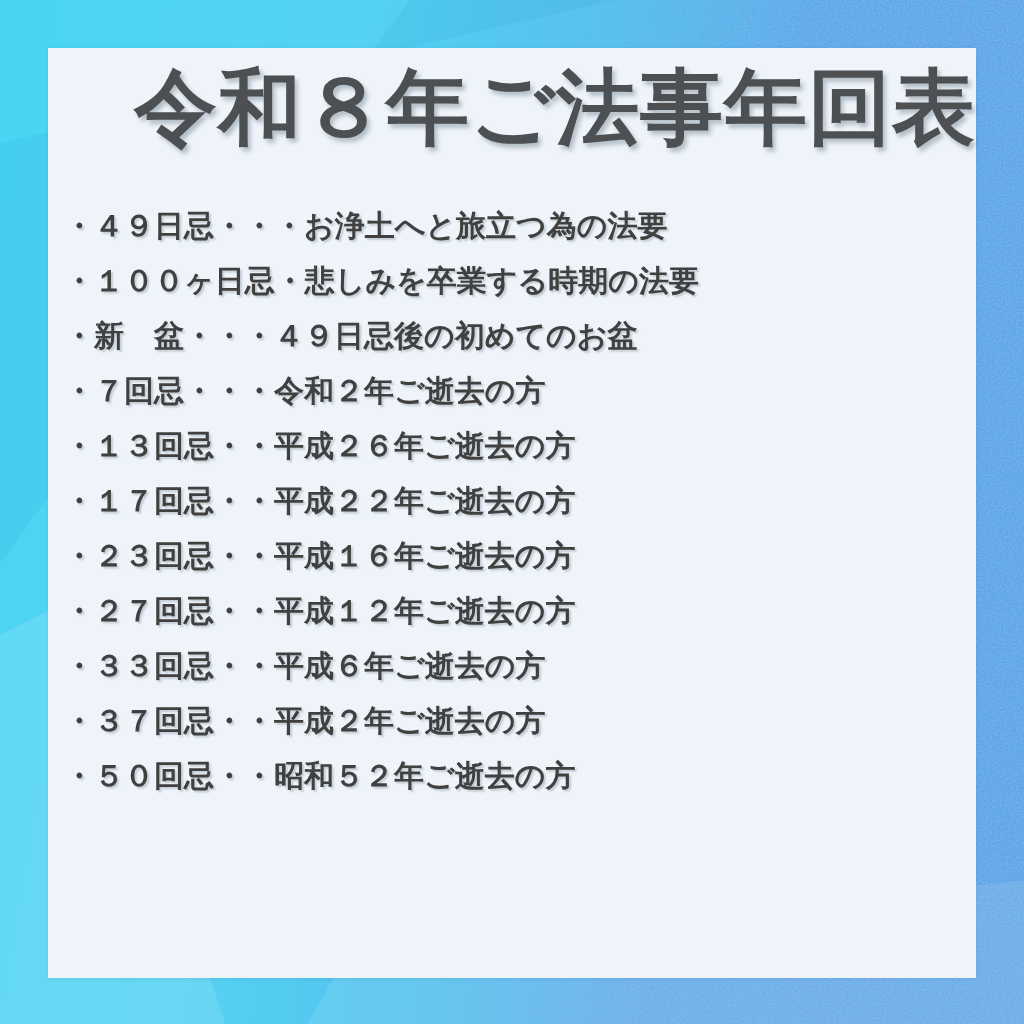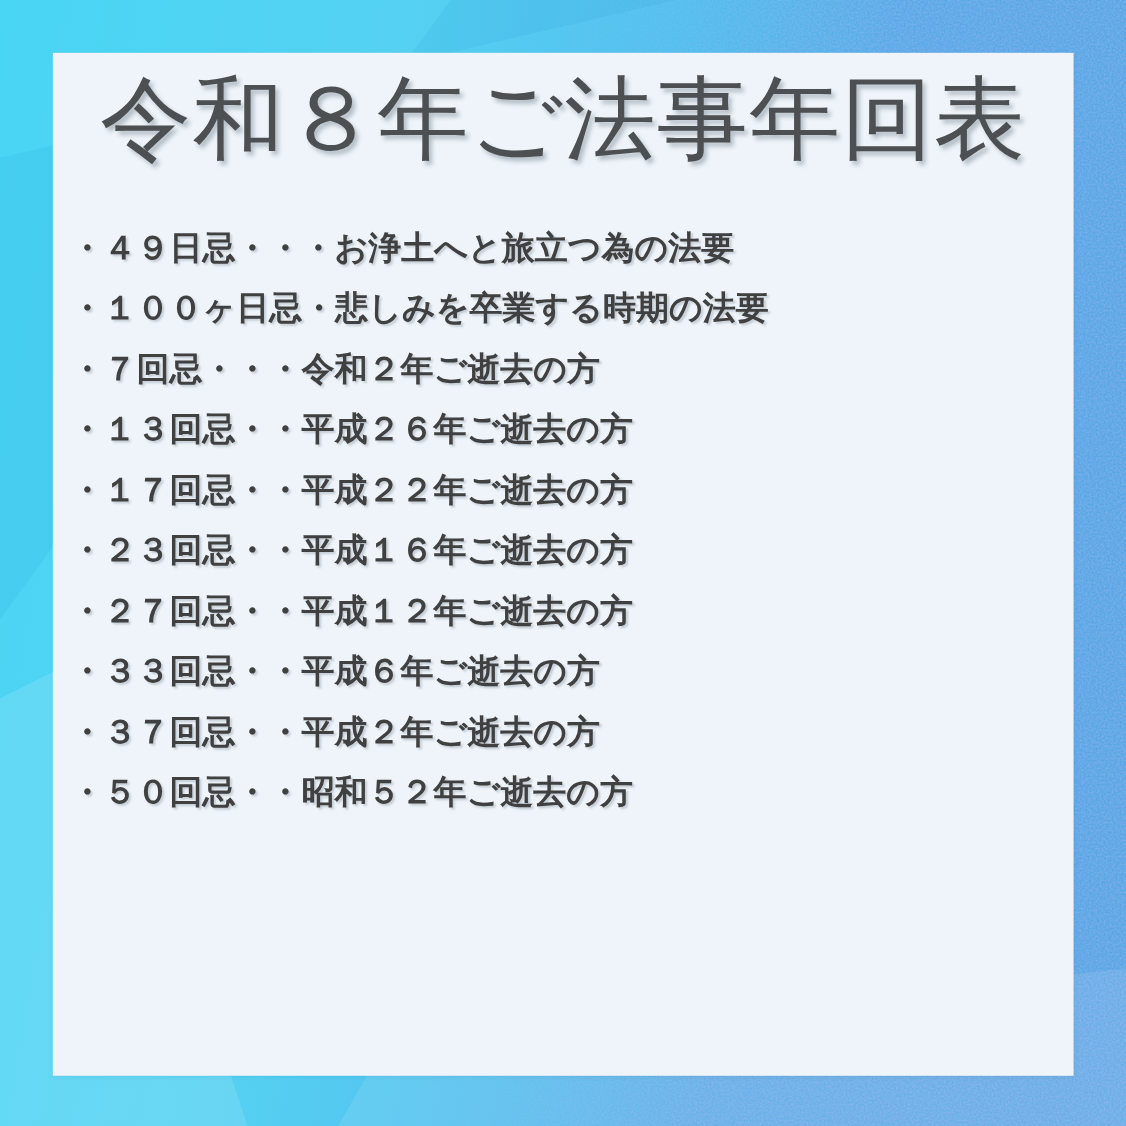--- a/index.html
+++ b/index.html
@@ -67,24 +67,24 @@
     left: 48px;
     top: 48px;
     width: 928px;
     height: 930px;
     background: #eef4f9;
     box-shadow: 0 1px 4px rgba(30, 80, 120, 0.10);
   }
 
   .title {
     margin: 14px 0 0 0;
-    text-align: center;
+    text-align: right;
     font-size: 83px;
     line-height: 1.12;
-    font-weight: 400;
+    font-weight: 700;
     color: #4d5052;
     letter-spacing: 1px;
     text-shadow: 3px 4px 4px rgba(45, 65, 85, 0.30);
   }
 
   .list {
     position: absolute;
     left: 16px;
     top: 150px;
     right: 8px;
@@ -121,20 +121,21 @@
     </filter>
     <rect x="0" y="0" width="1024" height="1024" filter="url(#speckle)"></rect>
   </svg>
 
   <div class="panel">
     <h1 class="title">令和８年ご法事年回表</h1>
 
     <div class="list">
       <div class="line">・４９日忌・・・お浄土へと旅立つ為の法要</div>
       <div class="line">・１００ヶ日忌・悲しみを卒業する時期の法要</div>
+      <div class="line">・新　盆・・・４９日忌後の初めてのお盆</div>
       <div class="line">・７回忌・・・令和２年ご逝去の方</div>
       <div class="line">・１３回忌・・平成２６年ご逝去の方</div>
       <div class="line">・１７回忌・・平成２２年ご逝去の方</div>
       <div class="line">・２３回忌・・平成１６年ご逝去の方</div>
       <div class="line">・２７回忌・・平成１２年ご逝去の方</div>
       <div class="line">・３３回忌・・平成６年ご逝去の方</div>
       <div class="line">・３７回忌・・平成２年ご逝去の方</div>
       <div class="line">・５０回忌・・昭和５２年ご逝去の方</div>
     </div>
   </div>

